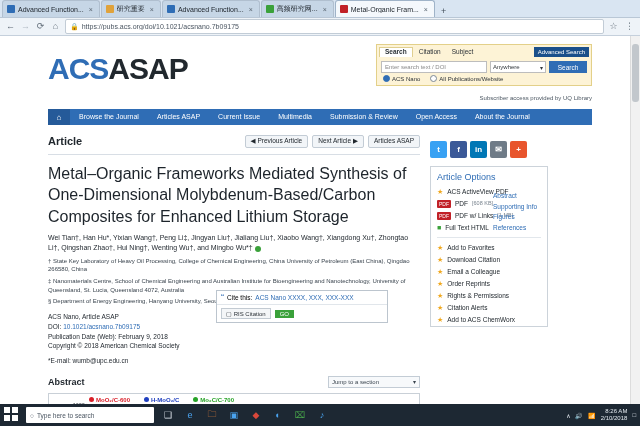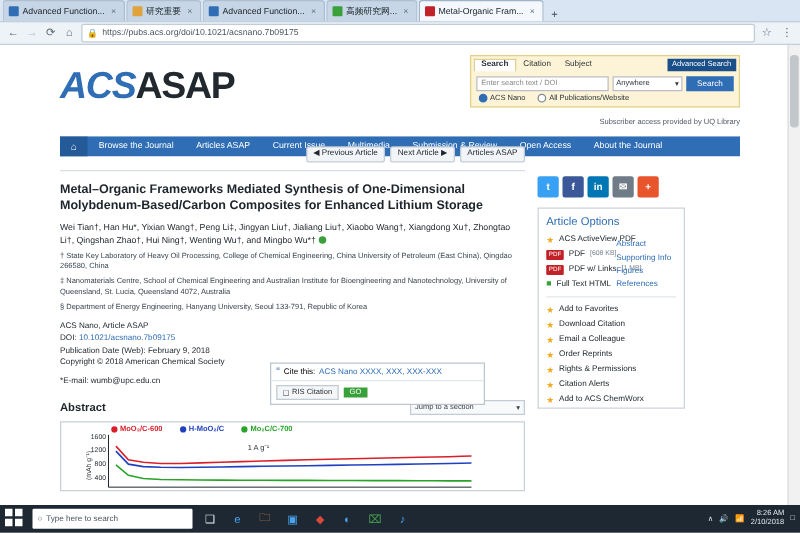--- a/index.html
+++ b/index.html
@@ -134,21 +134,21 @@
   .logo {
     position: absolute;
     left: 0px;
     top: 18px;
     font-size: 30px;
     font-weight: bold;
     letter-spacing: -1px;
     line-height: 1;
     font-family: "Liberation Sans", sans-serif;
   }
-  .logo .acs { color: #2f6db5; font-style: italic; }
+  .logo .acs { color: #2f6db5; }
   .logo .nano { color: #21282e; }
 
   .searchbox {
     position: absolute;
     right: 0;
     top: 8px;
     width: 216px;
     background: #fdf3d6;
     border: 1px solid #e3d089;
     box-sizing: border-box;
@@ -296,22 +296,22 @@
     color: #21282e;
     border: 1px solid #c3ccd5;
     background: #f2f5f8;
     padding: 2px 5px;
     line-height: 1;
     border-radius: 2px;
   }
   .rule { height: 1px; background: #d8dee5; }
 
   .title {
-    font-size: 10px;
-    font-weight: bold;
+    font-size: 16px;
+    font-weight: normal;
     color: #1d242b;
     line-height: 1.35;
     padding: 8px 0 6px 0;
   }
   .authors {
     font-size: 7px;
     color: #1d242b;
     line-height: 1.45;
   }
   .dot-green {
@@ -645,20 +645,21 @@
         <div class="nitem">Articles ASAP</div>
         <div class="nitem">Current Issue</div>
         <div class="nitem">Multimedia</div>
         <div class="nitem">Submission &amp; Review</div>
         <div class="nitem">Open Access</div>
         <div class="nitem">About the Journal</div>
       </div>
 
       <div class="contentarea">
         <div class="maincol">
+          <div class="articlelabel">Article</div>
           <div class="navrow">
             <div class="navchip">◀ Previous Article</div>
             <div class="navchip">Next Article ▶</div>
             <div class="navchip">Articles ASAP</div>
           </div>
           <div class="rule"></div>
 
           <div class="title">Metal–Organic Frameworks Mediated Synthesis of One-Dimensional Molybdenum-Based/Carbon Composites for Enhanced Lithium Storage</div>
 
           <div class="authors">

